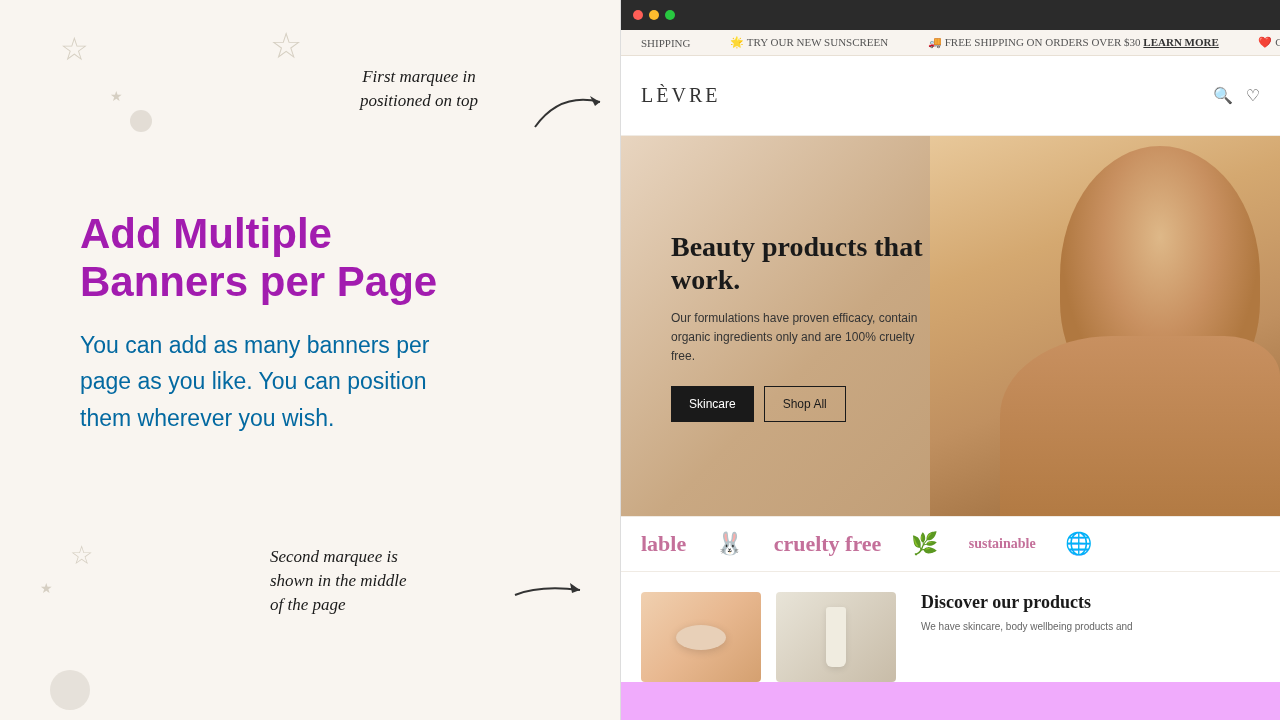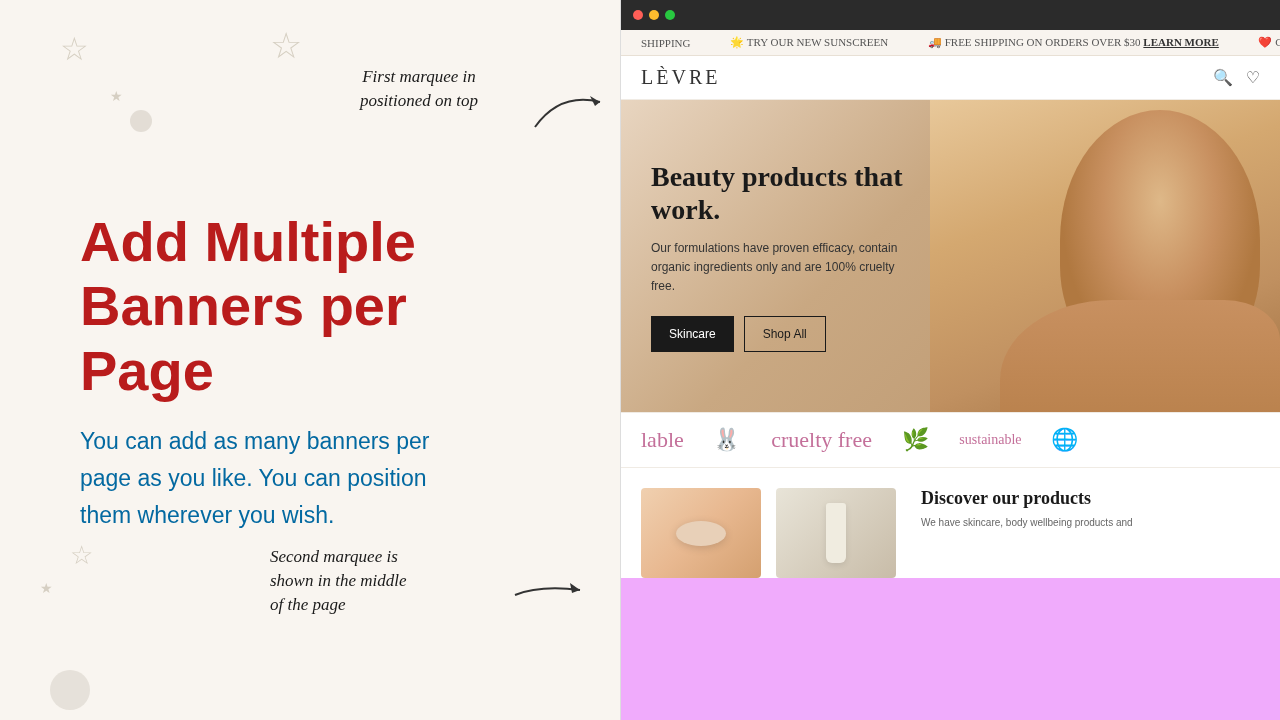--- a/index.html
+++ b/index.html
@@ -74,23 +74,23 @@
 
     
     .main-heading {
       position: absolute;
       top: 210px;
       left: 80px;
       width: 400px;
     }
     .main-heading h1 {
       font-family: Arial, sans-serif;
-      font-size: 56px;
+      font-size: 42px;
       font-weight: 900;
-      color: #b91c1c;
+      color: #a21caf;
       line-height: 1.15;
       margin-bottom: 20px;
     }
     .main-heading p {
       font-family: Liberation Sans, sans-serif;
       font-size: 23px;
       font-weight: 400;
       color: #0369a1;
       line-height: 1.6;
     }
@@ -153,21 +153,21 @@
     }
     .banner-item .highlight {
       font-weight: 600;
       text-decoration: underline;
       color: #333;
     }
 
     
     .navbar {
       background: #fff;
-      padding: 10px 20px;
+      padding: 28px 20px;
       display: flex;
       align-items: center;
       justify-content: space-between;
       border-bottom: 1px solid #f0ebe4;
     }
     .nav-logo {
       font-family: 'Palatino Linotype', 'Book Antiqua', Palatino, serif;
       font-size: 20px;
       letter-spacing: 3px;
       color: #333;
@@ -183,25 +183,26 @@
     .nav-icons {
       display: flex;
       gap: 12px;
       color: #444;
       font-size: 16px;
     }
 
     
     .hero {
       position: relative;
-      height: 312px;
+      height: 380px;
       background: linear-gradient(135deg, #e8d5c0 0%, #c9a882 40%, #b8936a 100%);
       overflow: hidden;
       display: flex;
       align-items: center;
+      padding-left: 20px;
     }
 
     .hero-content {
       position: relative;
       z-index: 2;
       padding: 40px 30px;
       max-width: 320px;
     }
     .hero-title {
       font-family: Georgia, serif;
@@ -258,21 +259,21 @@
       align-items: center;
       white-space: nowrap;
     }
     .marquee-item {
       display: flex;
       align-items: center;
       gap: 8px;
       color: #c4709a;
       font-family: Georgia, serif;
       font-size: 18px;
-      font-weight: 400;
+      font-weight: 700;
       justify-content: flex-end;
     }
     .marquee-icon { font-size: 22px; }
 
     
     .products-section {
       background: #fff;
       padding: 20px 20px 0;
       display: flex;
       gap: 15px;

